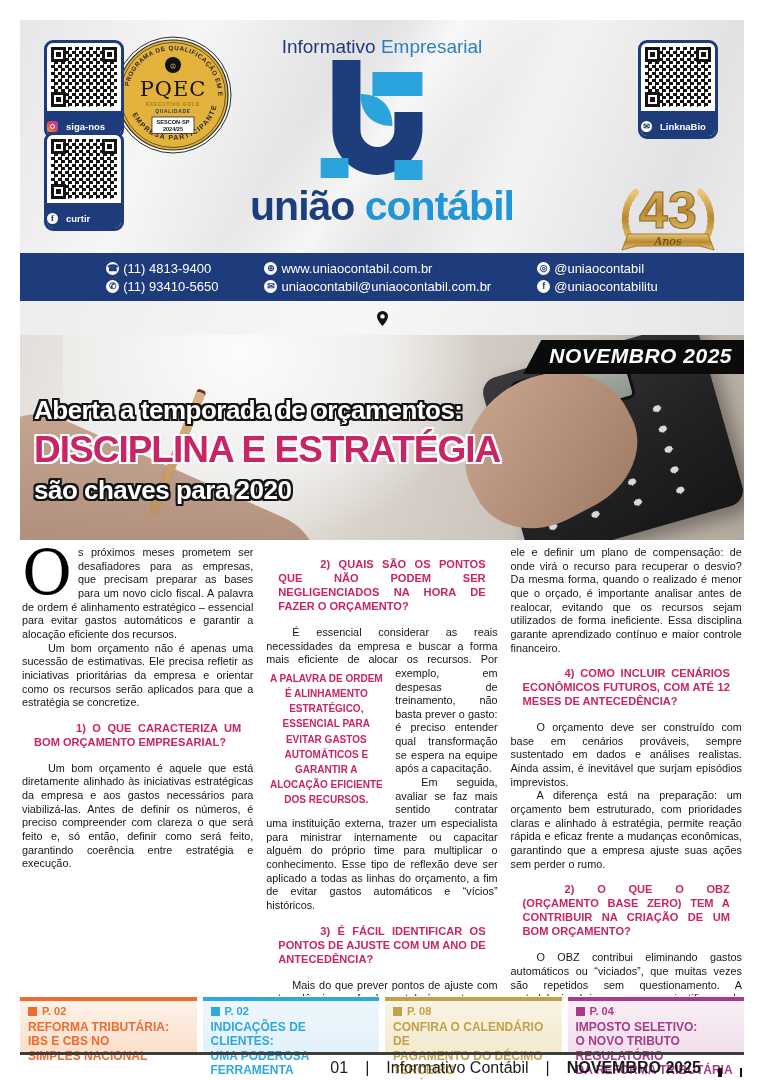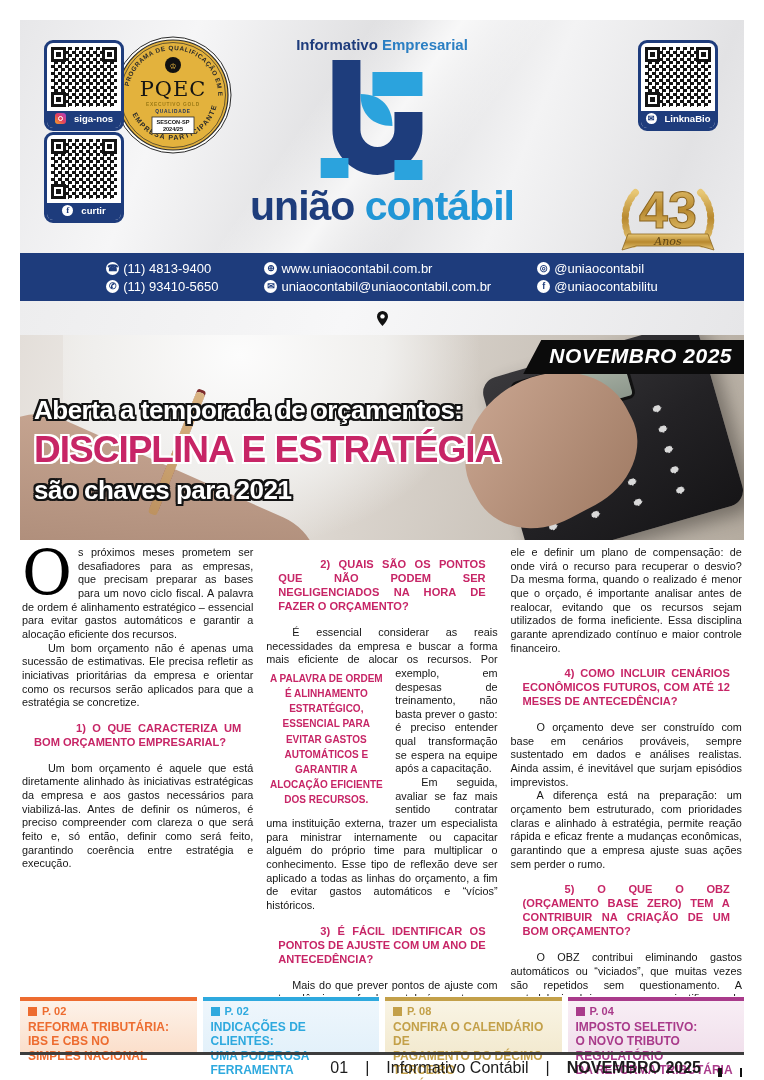--- a/index.html
+++ b/index.html
@@ -16,27 +16,27 @@
     background:linear-gradient(112deg,#e7e7e9 0%,#f6f6f7 22%,#dcdcde 48%,#f3f3f4 68%,#e2e2e4 88%,#ececee 100%)}
   .masthead::after{content:"";position:absolute;inset:0;
     background:linear-gradient(125deg,rgba(255,255,255,0) 40%,rgba(255,255,255,.75) 50%,rgba(255,255,255,0) 60%)}
   .qr-card{position:absolute;width:80px;background:#fff;border:3px solid var(--navy);border-radius:9px;overflow:hidden;z-index:3}
   .qr{height:60px;margin:4px;position:relative;
     background:conic-gradient(#141414 25%,#fff 0 50%,#141414 0 75%,#fff 0) 0 0/7px 7px}
   .qr .f{position:absolute;width:15px;height:15px;border:3px solid #141414;background:#fff}
   .qr .f::after{content:"";position:absolute;left:2px;top:2px;width:5px;height:5px;background:#141414}
   .f.tl{left:0;top:0}.f.tr{right:0;top:0}.f.bl{left:0;bottom:0}
   .qr-label{background:var(--navy);color:#fff;font-size:9.5px;font-weight:bold;text-align:center;
-    padding:2px 0 4px;display:flex;align-items:center;justify-content:center;gap:8px}
+    padding:10px 0 4px;display:flex;align-items:center;gap:8px}
   .ig-badge{width:11px;height:11px;border-radius:3px;background:linear-gradient(45deg,#f5a623,#e4405f,#a843c9);position:relative;flex:0 0 auto}
   .ig-badge::after{content:"";position:absolute;left:3px;top:3px;width:3px;height:3px;border:1.2px solid #fff;border-radius:50%}
   .fb-badge{width:11px;height:11px;border-radius:50%;background:#fff;color:var(--navy);font-weight:bold;
     font-size:9px;line-height:11px;text-align:center;flex:0 0 auto;font-family:"Liberation Serif",serif}
   .lb-badge{width:11px;height:11px;border-radius:50%;background:#fff;color:var(--navy);font-weight:bold;font-size:8px;line-height:11px;text-align:center;flex:0 0 auto}
-  .kicker{position:absolute;left:50%;top:16px;transform:translateX(-50%);font-size:15px;font-weight:bold;z-index:2;white-space:nowrap}
+  .kicker{position:absolute;left:50%;top:16px;transform:translateX(-50%);font-size:19px;font-weight:normal;z-index:2;white-space:nowrap}
   .kicker .k1{color:var(--navy)} .kicker .k2{color:#2b7fc3}
   .logo-mark{position:absolute;left:50%;top:40px;transform:translateX(-57%);z-index:2}
   .logo-text{position:absolute;left:50%;top:163px;transform:translateX(-50%);z-index:2;
     font-size:41px;font-weight:800;letter-spacing:-1px;white-space:nowrap}
   .logo-text .lt1{color:#1e3d7c}.logo-text .lt2{color:#2196d6}
   .seal{position:absolute;left:92px;top:14px;z-index:2}
   .anni{position:absolute;right:24px;top:152px;z-index:2}
 
   
   .contact-bar{position:absolute;left:20px;top:253px;width:724px;height:48px;background:var(--navy);
@@ -252,21 +252,21 @@
     <div class="ph ph-bg" style="left:0;top:0;right:0;bottom:0"></div>
     <div class="ph ph-shirt"></div>
     <div class="ph ph-arm"></div>
     <div class="ph ph-pencil"></div>
     <div class="ph ph-calc"></div>
     <div class="ph ph-hand"></div>
     <div class="date-badge">NOVEMBRO 2025</div>
     <div class="hero-titles">
       <div class="ht ht1">Aberta a temporada de orçamentos:</div>
       <div class="ht ht2">DISCIPLINA E ESTRATÉGIA</div>
-      <div class="ht ht3">são chaves para 2021</div>
+      <div class="ht ht3">são chaves para 2020</div>
     </div>
   </section>
 
   <section class="article">
     <div class="acol">
       <p class="first"><span class="dropcap">O</span><span>s próximos meses prometem ser desafiadores para as empresas, que precisam preparar as bases para um novo ciclo fiscal. A palavra de ordem é alinhamento estratégico – essencial para evitar gastos automáticos e garantir a alocação eficiente dos recursos.</span></p>
       <p>Um bom orçamento não é apenas uma sucessão de estimativas. Ele precisa refletir as iniciativas prioritárias da empresa e orientar como os recursos serão aplicados para que a estratégia se concretize.</p>
       <h3 class="qhead">1) O QUE CARACTERIZA UM BOM ORÇAMENTO EMPRESARIAL?</h3>
       <p>Um bom orçamento é aquele que está diretamente alinhado às iniciativas estratégicas da empresa e aos gastos necessários para viabilizá-las. Antes de definir os números, é preciso compreender com clareza o que será feito e, só então, definir como será feito, garantindo coerência entre estratégia e execução.</p>
     </div>
@@ -278,21 +278,21 @@
       <h3 class="qhead">3) É FÁCIL IDENTIFICAR OS PONTOS DE AJUSTE COM UM ANO DE ANTECEDÊNCIA?</h3>
       <p>Mais do que prever pontos de ajuste com antecedência, o fundamental é manter um acompanhamento constante entre o orçado e o realizado. Esse monitoramento deve ser feito mês a mês, analisando as causas de cada divergência, seja para mais ou para menos.</p>
 
     </div>
 
     <div class="acol">
       <p class="first">ele e definir um plano de compensação: de onde virá o recurso para recuperar o desvio? Da mesma forma, quando o realizado é menor que o orçado, é importante analisar antes de realocar, evitando que os recursos sejam utilizados de forma ineficiente. Essa disciplina garante aprendizado contínuo e maior controle financeiro.</p>
       <h3 class="qhead">4) COMO INCLUIR CENÁRIOS ECONÔMICOS FUTUROS, COM ATÉ 12 MESES DE ANTECEDÊNCIA?</h3>
       <p>O orçamento deve ser construído com base em cenários prováveis, sempre sustentado em dados e análises realistas. Ainda assim, é inevitável que surjam episódios imprevistos.</p>
       <p>A diferença está na preparação: um orçamento bem estruturado, com prioridades claras e alinhado à estratégia, permite reação rápida e eficaz frente a mudanças econômicas, garantindo que a empresa ajuste suas ações sem perder o rumo.</p>
-      <h3 class="qhead">5) O QUE O OBZ (ORÇAMENTO BASE ZERO) TEM A CONTRIBUIR NA CRIAÇÃO DE UM BOM ORÇAMENTO?</h3>
+      <h3 class="qhead">2) O QUE O OBZ (ORÇAMENTO BASE ZERO) TEM A CONTRIBUIR NA CRIAÇÃO DE UM BOM ORÇAMENTO?</h3>
       <p><span>O OBZ contribui eliminando gastos automáticos ou “viciados”, que muitas vezes são repetidos sem questionamento. A metodologia obriga a empresa a justificar cada despesa a partir do zero, promovendo eficiência. Além disso, sua construção é feita</span><span class="cont">continua pág. 02</span></p>
     </div>
   </section>
 
   <section class="teasers">
     <div class="teaser t-orange">
       <div class="pg">
           <span class="sq"></span>
           <span>P. 02</span>
         </div>

